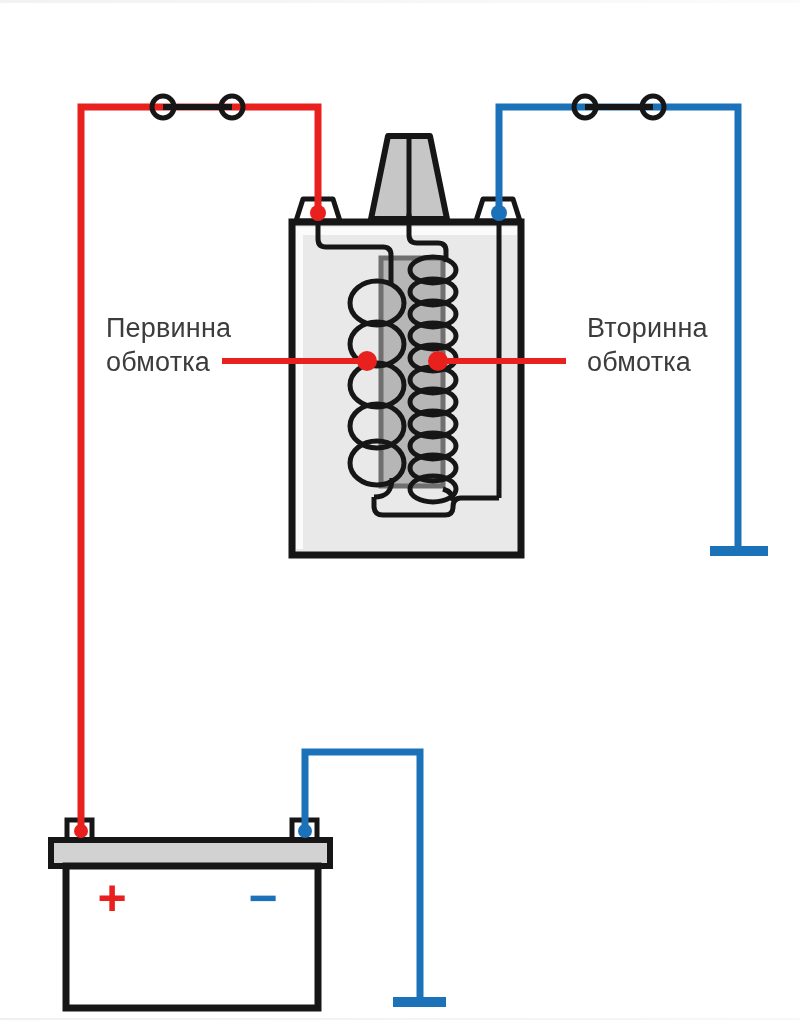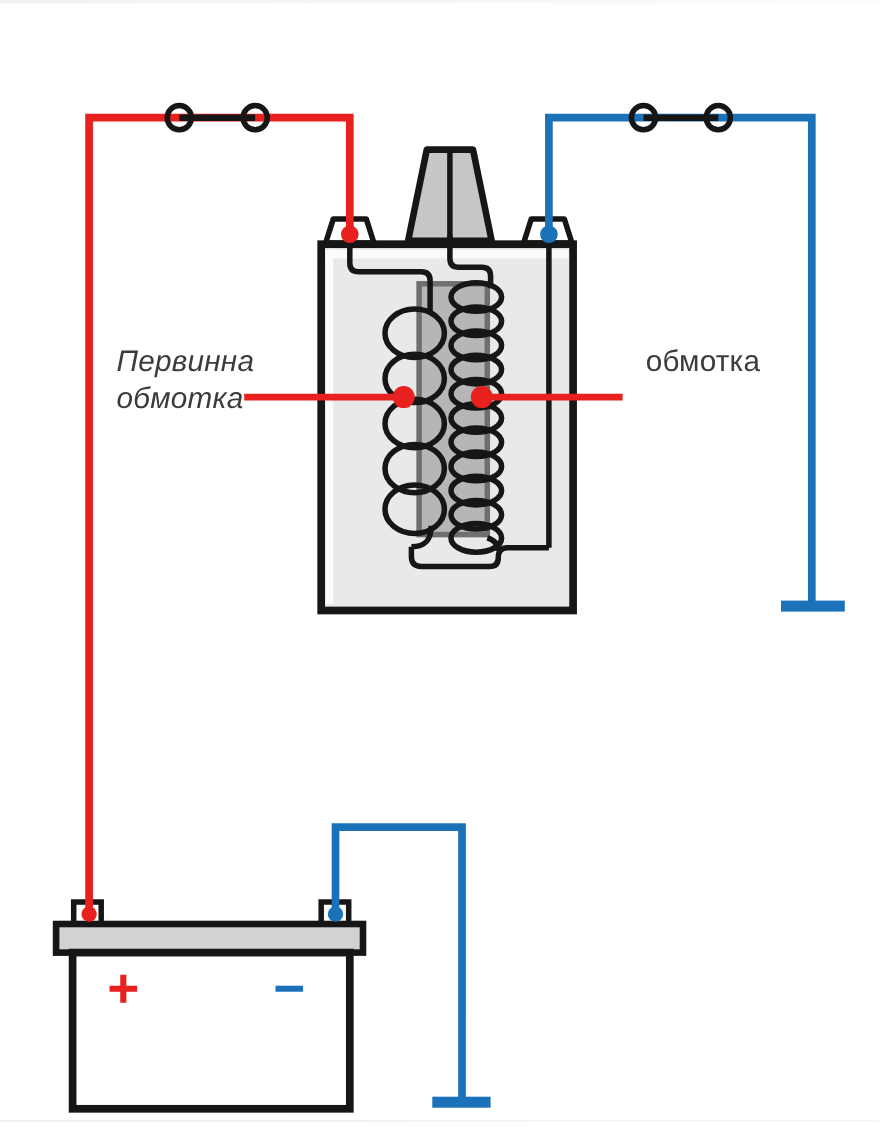--- a/index.html
+++ b/index.html
@@ -131,20 +131,21 @@
     <g>
       <line x1="222" y1="361" x2="367" y2="361" class="redw" stroke-width="6"></line>
       <circle cx="367" cy="361" r="10" style="fill: var(--wire-red);"></circle>
     </g>
     <g>
       <line x1="438" y1="361" x2="566" y2="361" class="redw" stroke-width="6"></line>
       <circle cx="438" cy="361" r="10" style="fill: var(--wire-red);"></circle>
     </g>
   </svg>
 
-  <div class="label" style="left:106px; top:311px;font-style:italic;">
+  <div class="label" style="left:106px; top:311px;">
     <div>Первинна</div>
     <div>обмотка</div>
   </div>
   <div class="label" style="left:587px; top:311px;">
+    <div>Вторинна</div>
     <div>обмотка</div>
   </div>
 </div>
 
 </body></html>

